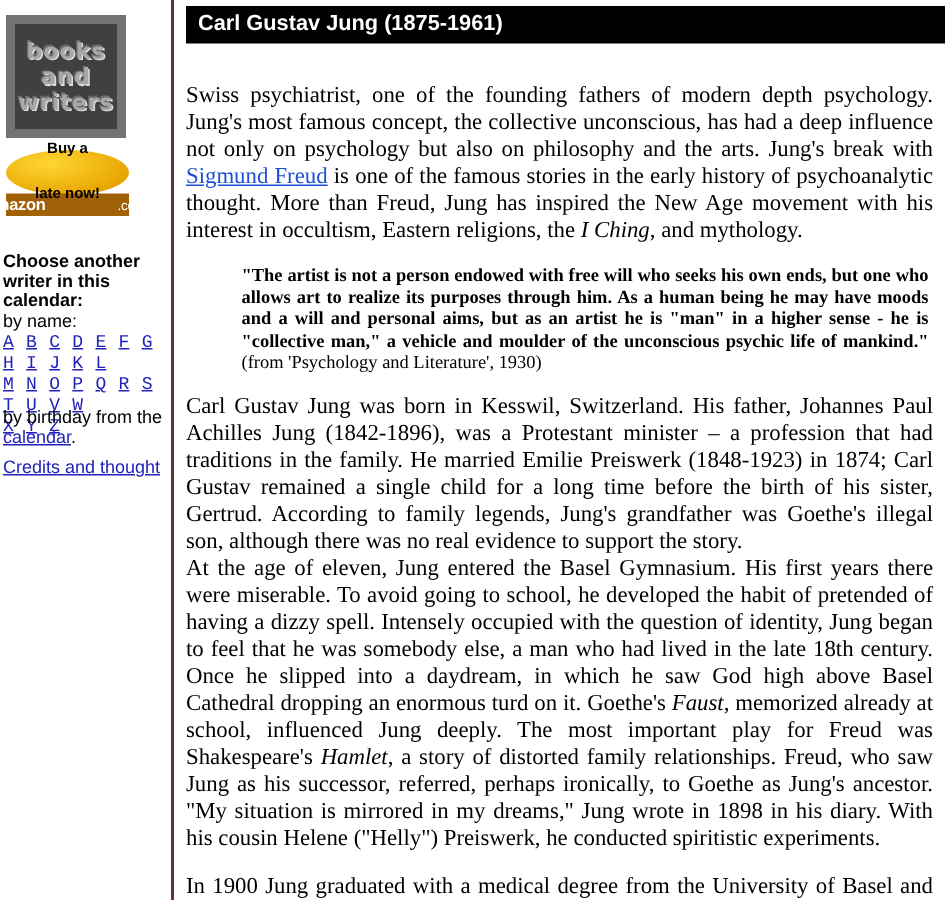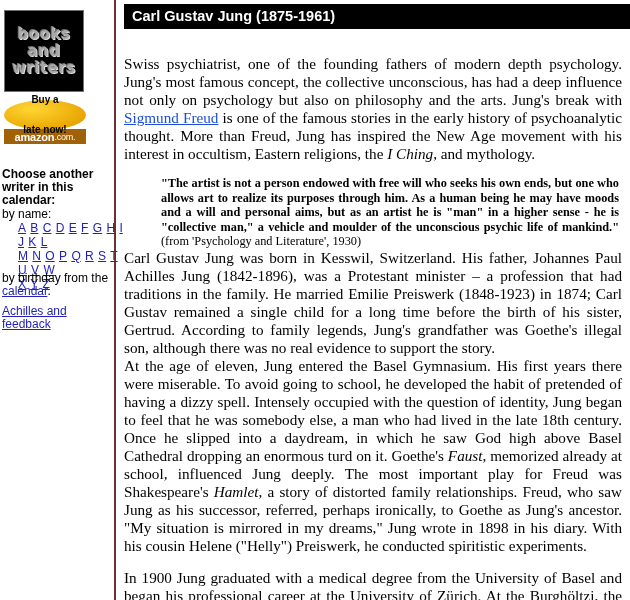--- a/index.html
+++ b/index.html
@@ -37,22 +37,22 @@
     height: 600px;
     background: #663333;
   }
 
   .logo-box {
     position: absolute;
     left: 4px;
     top: 10px;
     width: 80px;
     height: 82px;
-    border: 1px solid #737373;
-    background: #000000;
+    border: 6px solid #737373;
+    background: #404040;
     box-sizing: border-box;
     display: flex;
     flex-direction: column;
     align-items: center;
     justify-content: center;
     line-height: 1.0;
   }
   .logo-word {
     font-family: "DejaVu Sans", sans-serif;
     font-weight: bold;
@@ -96,21 +96,21 @@
     color: #ffffff;
     font-family: "Liberation Sans", sans-serif;
     font-weight: bold;
     font-size: 11px;
     display: flex;
     align-items: center;
     justify-content: center;
     letter-spacing: -0.2px;
     margin-top: -1px;
   }
-  .amazon-bar .dotcom { font-weight: normal; font-size: 9px; }
+  .amazon-bar .dotcom { font-weight: normal; font-size: 9px; padding-left: 48px; }
 
   .side-text {
     font-family: "Liberation Sans", sans-serif;
     font-size: 12px;
     color: #000;
     line-height: 13px;
   }
   #choose-writer {
     position: absolute;
     left: 2px;
@@ -119,24 +119,25 @@
     font-weight: bold;
   }
   #by-name-label {
     position: absolute;
     left: 2px;
     top: 208px;
     width: 110px;
   }
   #alpha-links {
     position: absolute;
-    left: 18px;
+    left: 2px;
     top: 221px;
     width: 112px;
     line-height: 14px;
+    font-family: Liberation Mono, monospace;
   }
   #alpha-links a { margin-right: 1px; }
   #by-birthday {
     position: absolute;
     left: 2px;
     top: 272px;
     width: 112px;
     line-height: 13px;
   }
   #credits {
@@ -183,21 +184,21 @@
   }
   .para {
     font-family: "Liberation Serif", serif;
     font-size: 15.2px;
     line-height: 18px;
     text-align: justify;
     margin: 0;
     width: 498px;
   }
   #p1 { margin-top: 26px; }
-  #p2 { }
+  #p2 { margin-top: 13px; }
   #p3 { }
   #p4 { margin-top: 14px; }
 
   #quote {
     margin: 13px 0 0 37px;
     width: 458px;
     font-family: "Liberation Serif", serif;
     font-size: 12.3px;
     line-height: 14.5px;
     font-weight: bold;
@@ -238,21 +239,21 @@
 
     <div id="by-name-label" class="side-text">by name:</div>
 
     <div id="alpha-links" class="side-text"><a class="link">A</a> <a class="link">B</a> <a class="link">C</a> <a class="link">D</a> <a class="link">E</a> <a class="link">F</a> <a class="link">G</a> <a class="link">H</a> <a class="link">I</a> <a class="link">J</a> <a class="link">K</a> <a class="link">L</a><br><a class="link">M</a> <a class="link">N</a> <a class="link">O</a> <a class="link">P</a> <a class="link">Q</a> <a class="link">R</a> <a class="link">S</a> <a class="link">T</a> <a class="link">U</a> <a class="link">V</a> <a class="link">W</a><br><a class="link">X</a> <a class="link">Y</a> <a class="link">Z</a></div>
 
     <div id="by-birthday" class="side-text">
       <span>by birthday from the </span><a class="link">calendar</a><span>.</span>
     </div>
 
     <div id="credits" class="side-text">
-      <a class="link">Achilles and feedback</a>
+      <a class="link">Credits and thought</a>
     </div>
 
   </div>
 
   <div id="divider"></div>
 
   <div id="content">
 
     <div id="title-bar">Carl Gustav Jung (1875-1961)</div>
 

